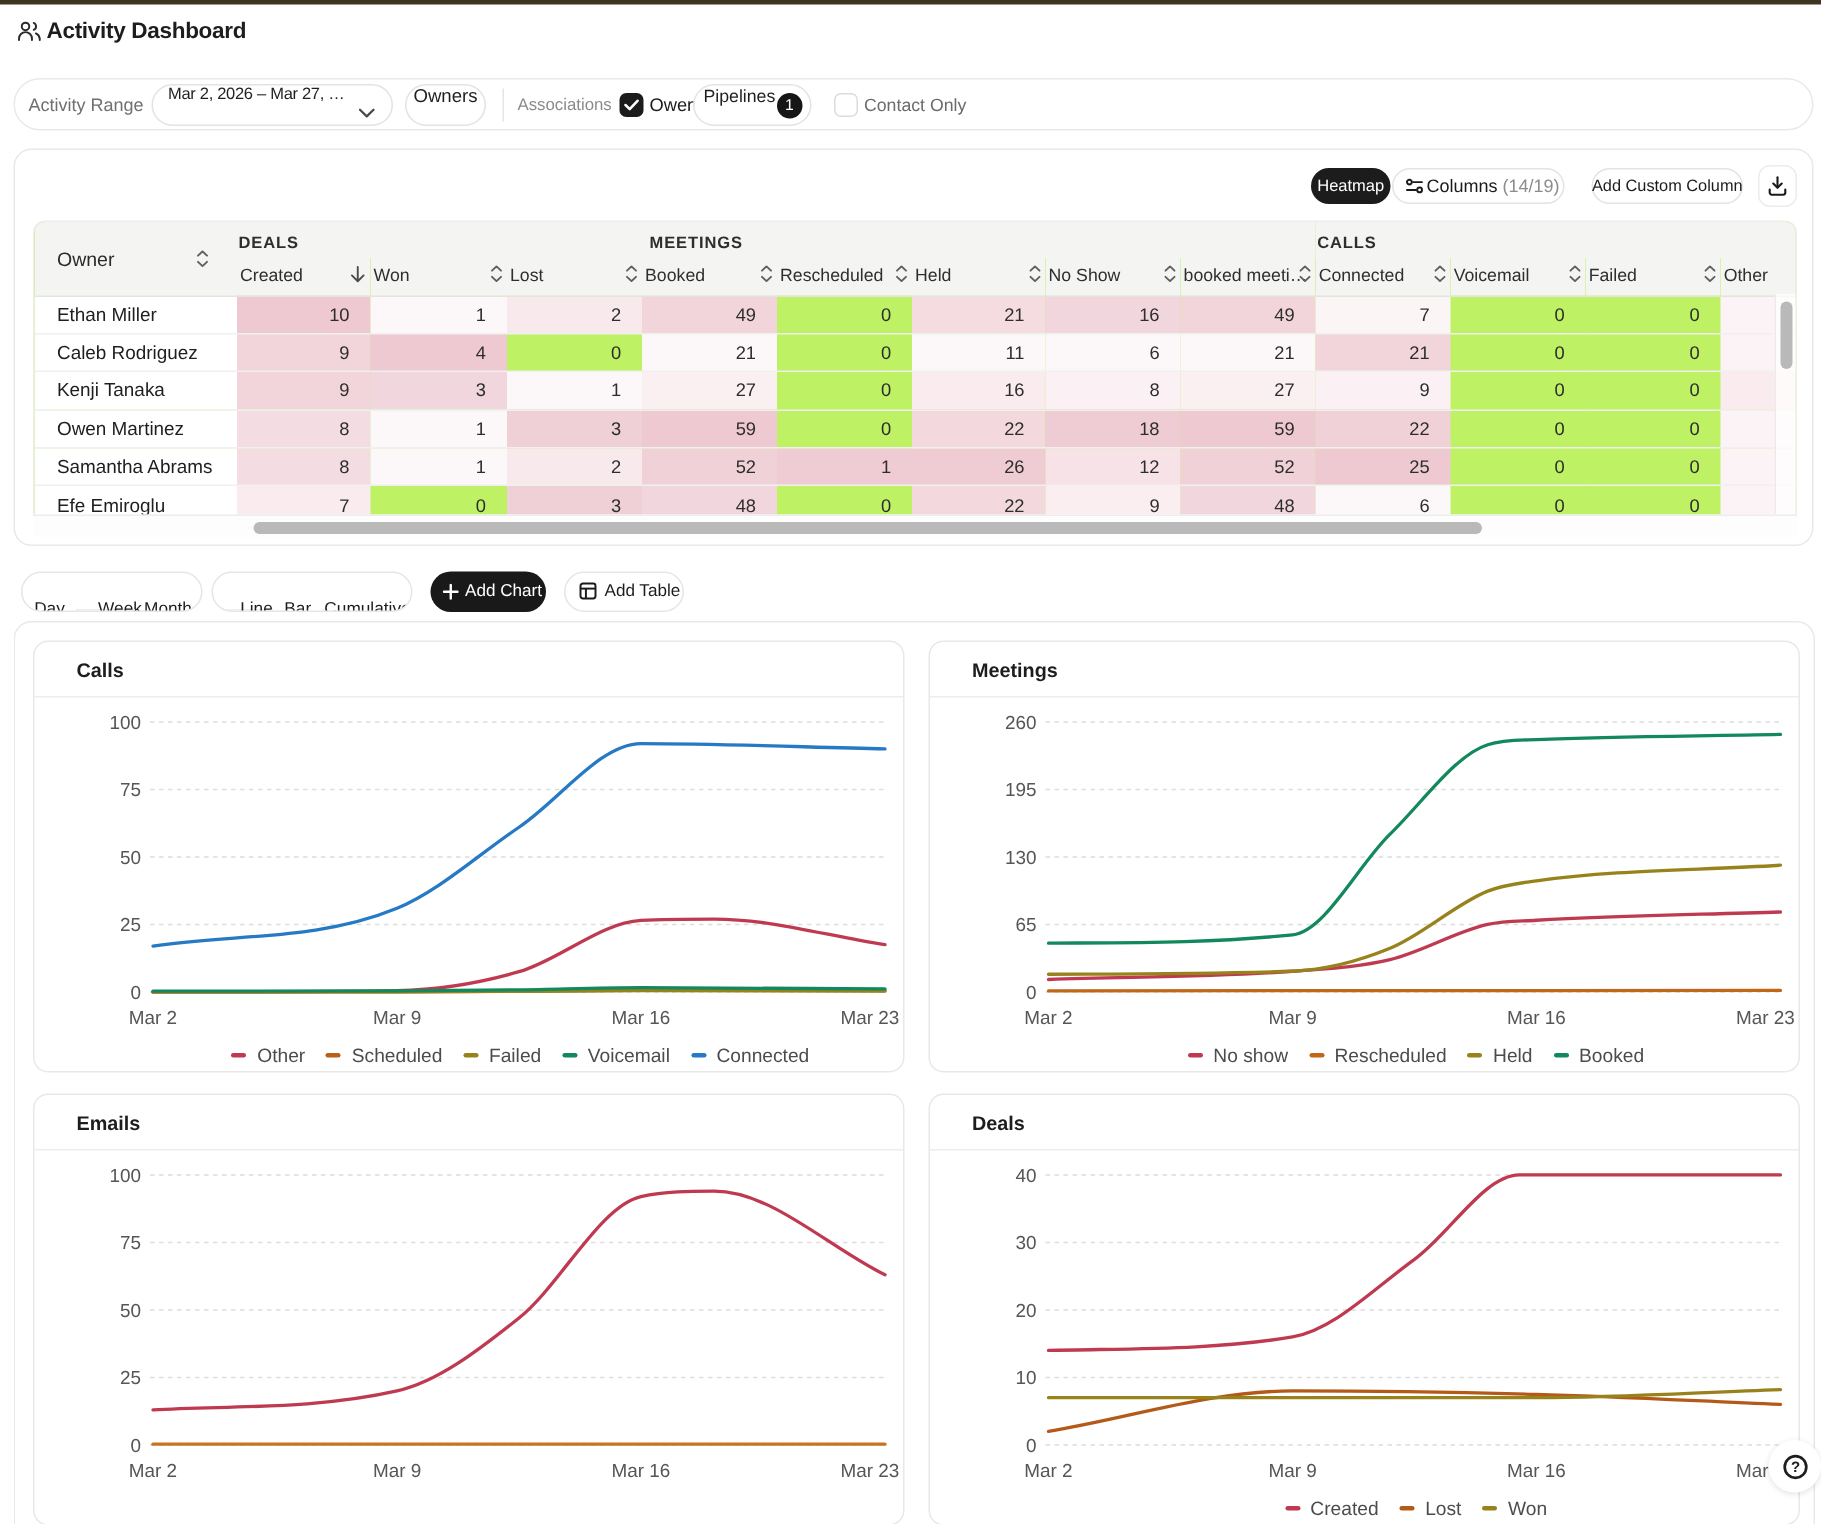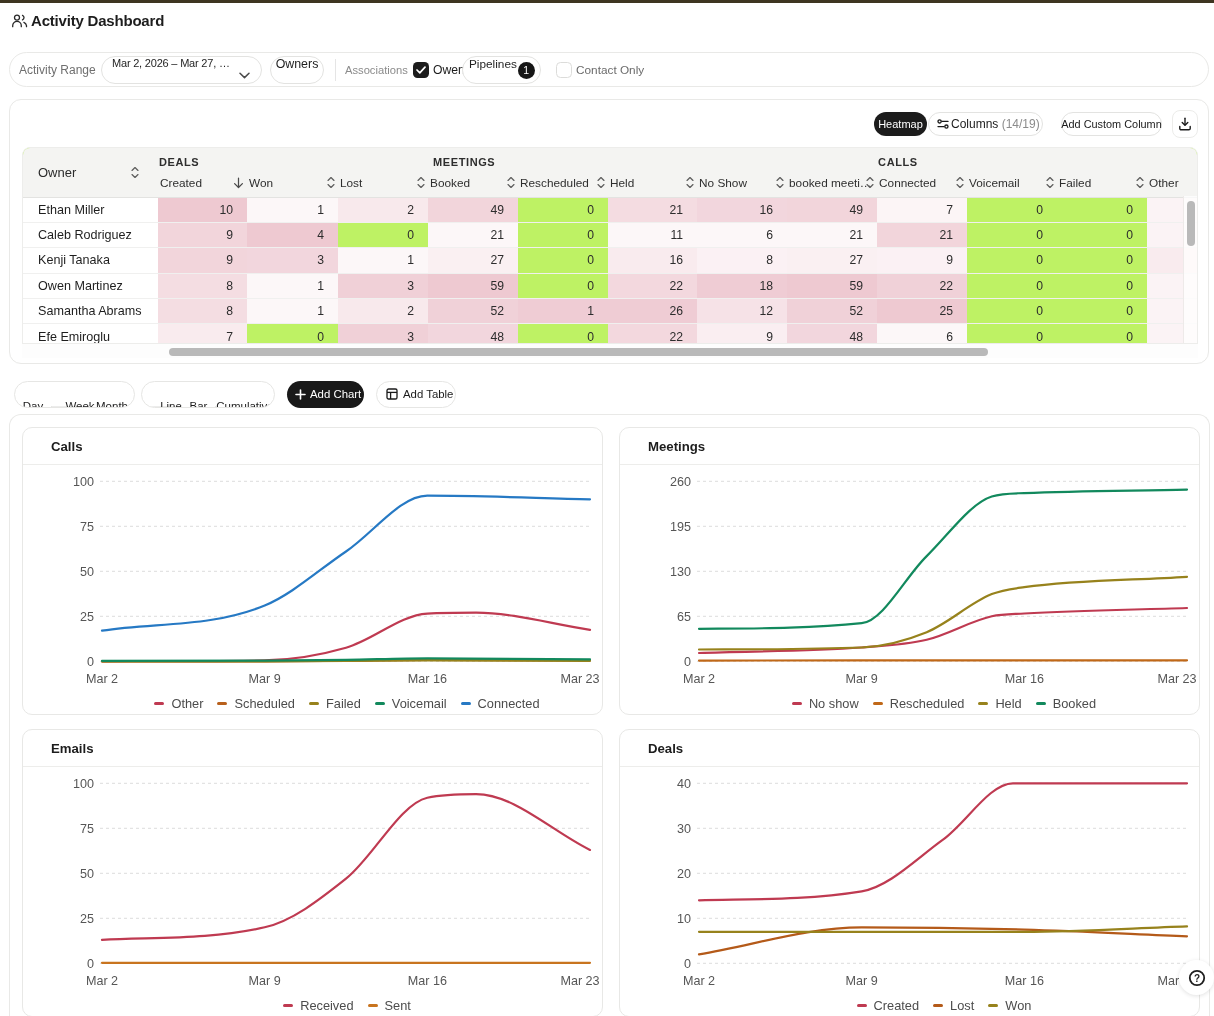--- a/index.html
+++ b/index.html
@@ -369,24 +369,20 @@
       <text x="71" y="147.70000000000002" text-anchor="end" font-size="12.6" fill="#565656" font-family="Liberation Sans, sans-serif">50</text>
       <text x="71" y="192.70000000000002" text-anchor="end" font-size="12.6" fill="#565656" font-family="Liberation Sans, sans-serif">25</text>
       <text x="71" y="237.70000000000002" text-anchor="end" font-size="12.6" fill="#565656" font-family="Liberation Sans, sans-serif">0</text>
       <path d="M79.0 209.9 C133.2 207.1 187.4 209.6 241.7 197.3 C268.8 191.2 295.9 170.3 323.0 148.7 C350.1 127.1 377.2 73.7 404.3 67.7 C420.6 64.1 436.9 64.1 453.1 64.1 C491.1 64.1 529.0 101.3 567.0 119.9" fill="none" stroke="#bf3a51" stroke-width="2.2" stroke-linecap="round"></path>
       <path d="M79.0 232.8 C133.2 232.8 187.4 232.8 241.7 232.8 C295.9 232.8 350.1 232.8 404.3 232.8 C458.6 232.8 512.8 232.8 567.0 232.8" fill="none" stroke="#c8741f" stroke-width="2.2" stroke-linecap="round"></path>
       <text x="79.0" y="254.5" text-anchor="middle" font-size="12.6" fill="#565656" font-family="Liberation Sans, sans-serif">Mar 2</text>
       <text x="241.7" y="254.5" text-anchor="middle" font-size="12.6" fill="#565656" font-family="Liberation Sans, sans-serif">Mar 9</text>
       <text x="404.3" y="254.5" text-anchor="middle" font-size="12.6" fill="#565656" font-family="Liberation Sans, sans-serif">Mar 16</text>
       <text x="557" y="254.5" text-anchor="middle" font-size="12.6" fill="#565656" font-family="Liberation Sans, sans-serif">Mar 23</text>
     </svg>
-    <div class="legend">
-      <span class="li"><span class="sw" style="background:#bf3a51"></span>Received</span>
-      <span class="li"><span class="sw" style="background:#c8741f"></span>Sent</span>
-    </div>
   </div>
 <div class="card" style="left:619px;top:729px">
     <div class="cardtitle">Deals</div>
     <div class="carddiv"></div>
     <svg class="plot" width="581" height="288" viewBox="0 0 581 288">
       <line x1="77.0" y1="53.3" x2="569.0" y2="53.3" stroke="#dddddd" stroke-width="1" stroke-dasharray="3 3"></line>
       <line x1="77.0" y1="98.3" x2="569.0" y2="98.3" stroke="#dddddd" stroke-width="1" stroke-dasharray="3 3"></line>
       <line x1="77.0" y1="143.3" x2="569.0" y2="143.3" stroke="#dddddd" stroke-width="1" stroke-dasharray="3 3"></line>
       <line x1="77.0" y1="188.3" x2="569.0" y2="188.3" stroke="#dddddd" stroke-width="1" stroke-dasharray="3 3"></line>
       <line x1="77.0" y1="233.3" x2="569.0" y2="233.3" stroke="#dddddd" stroke-width="1" stroke-dasharray="3 3"></line>

